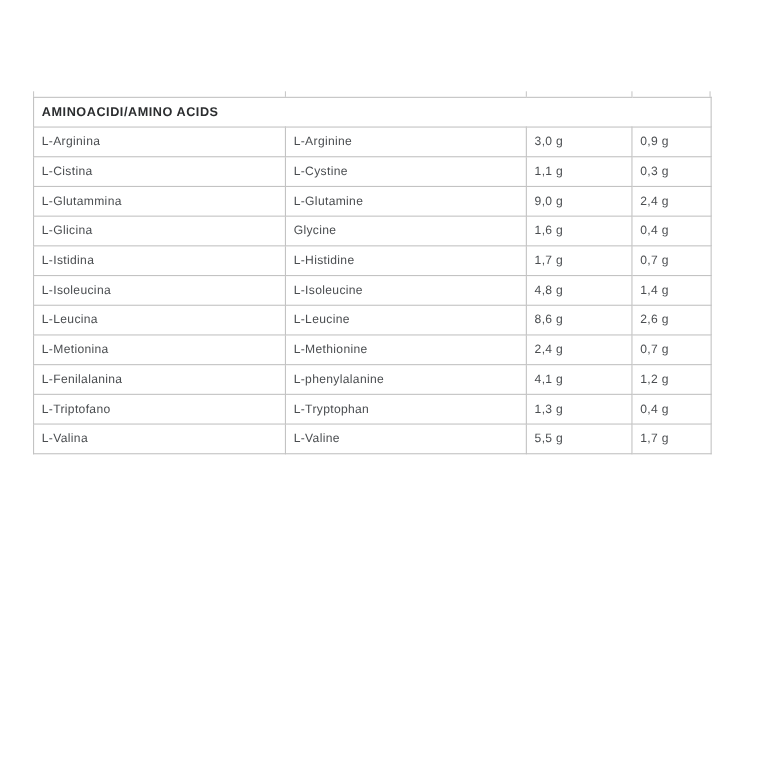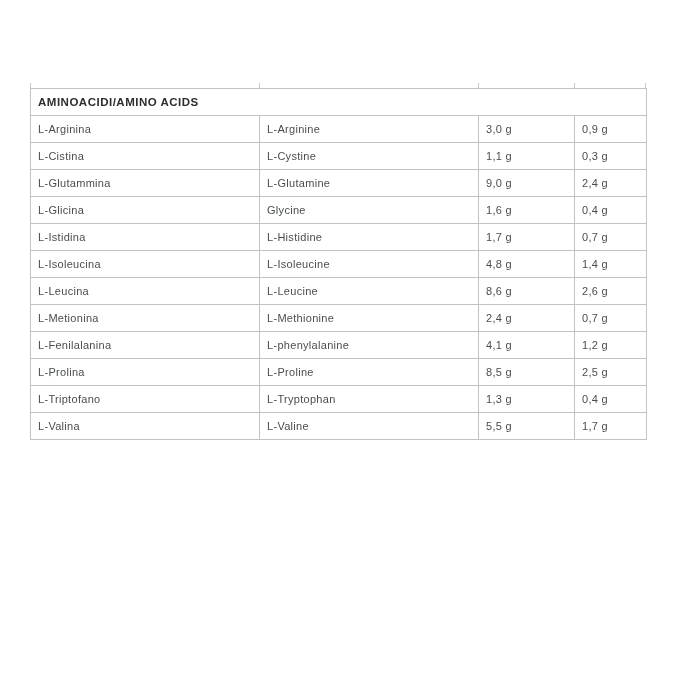--- a/index.html
+++ b/index.html
@@ -142,26 +142,20 @@
           <td>2,4 g</td>
           <td>0,7 g</td>
         </tr>
         <tr>
           <td>L-Fenilalanina</td>
           <td>L-phenylalanine</td>
           <td>4,1 g</td>
           <td>1,2 g</td>
         </tr>
         <tr>
-          <td>L-Prolina</td>
-          <td>L-Proline</td>
-          <td>8,5 g</td>
-          <td>2,5 g</td>
-        </tr>
-        <tr>
           <td>L-Triptofano</td>
           <td>L-Tryptophan</td>
           <td>1,3 g</td>
           <td>0,4 g</td>
         </tr>
         <tr>
           <td>L-Valina</td>
           <td>L-Valine</td>
           <td>5,5 g</td>
           <td>1,7 g</td>

